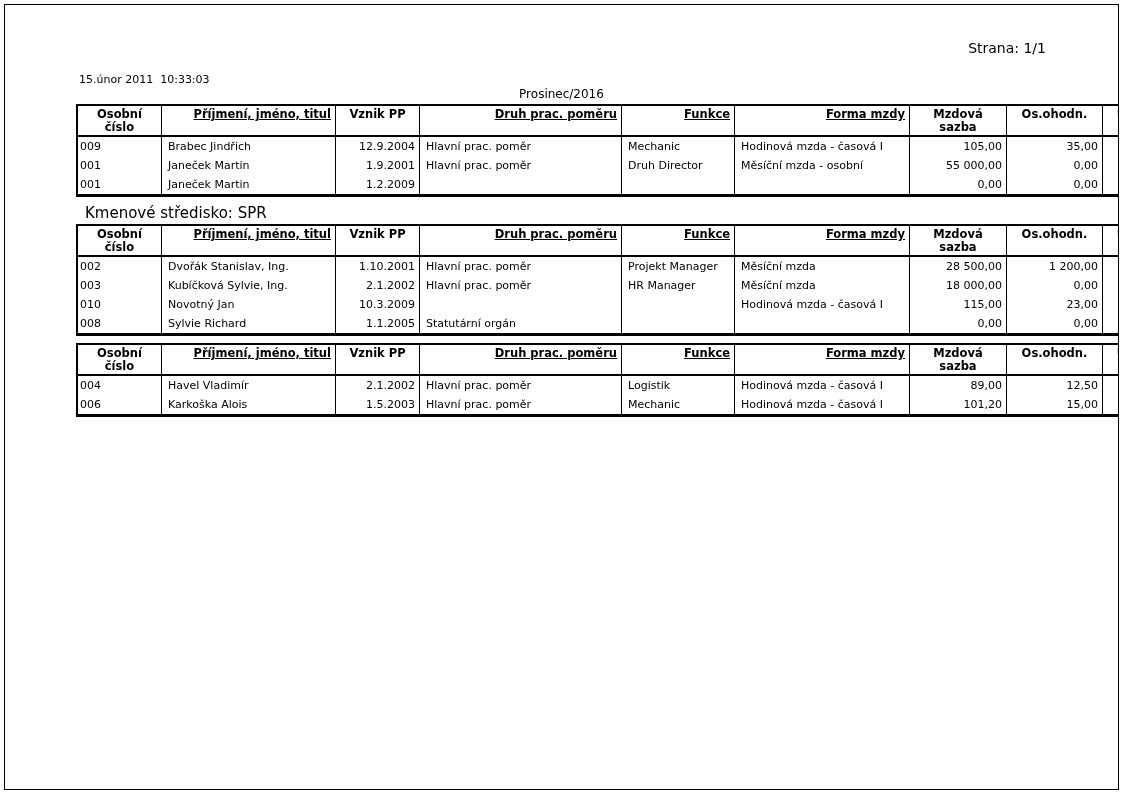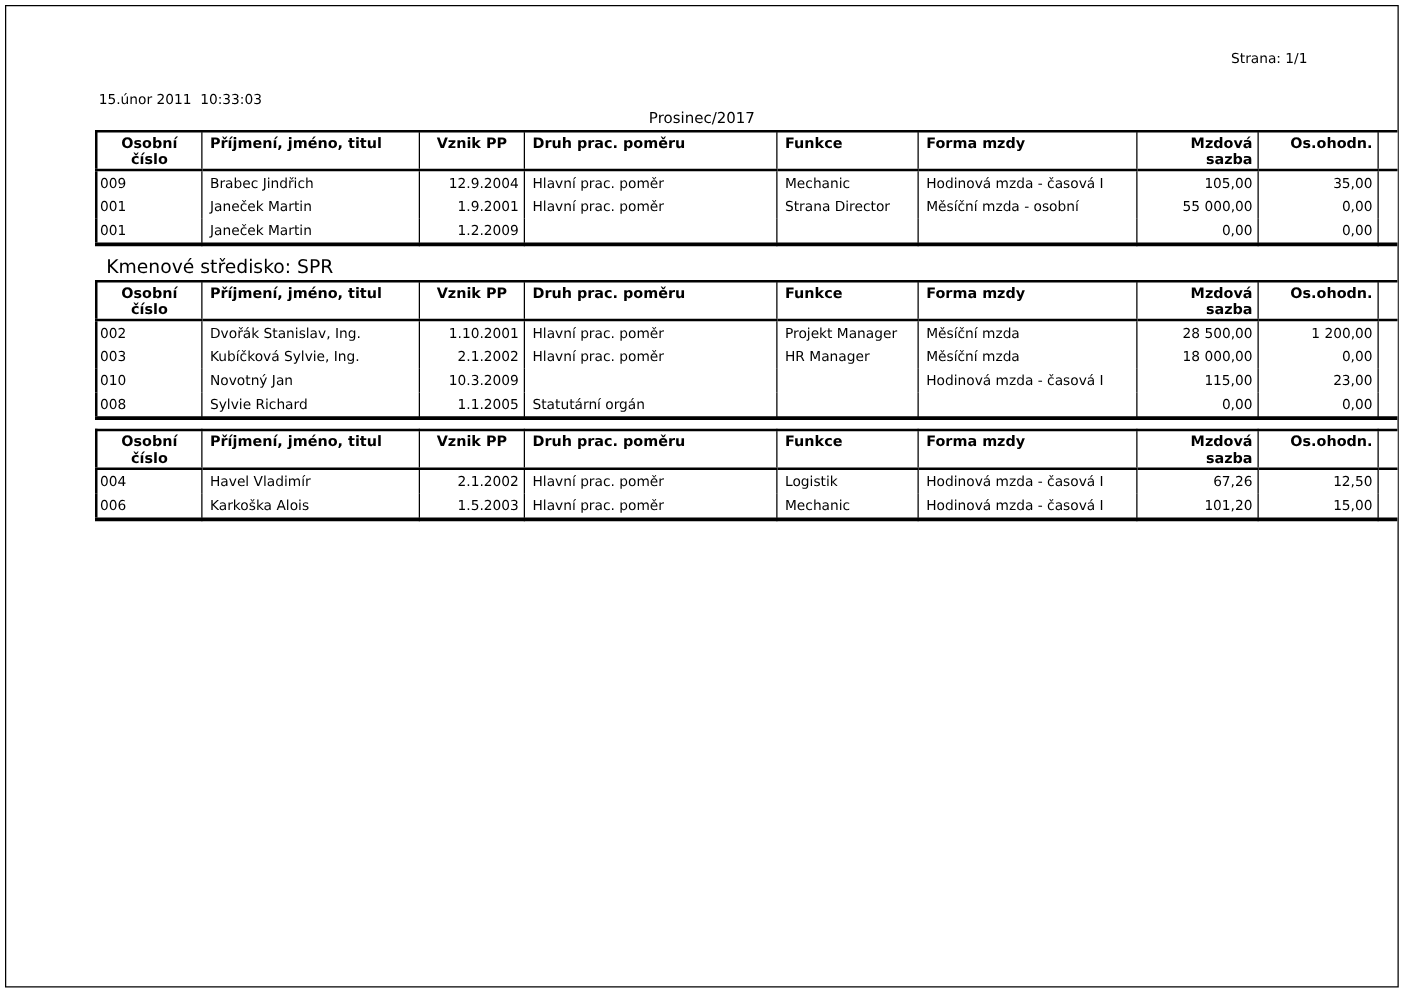--- a/index.html
+++ b/index.html
@@ -26,21 +26,21 @@
     left: 74px;
     top: 35px;
     font-size: 11px;
     line-height: 16px;
     white-space: pre;
   }
   .page-num {
     position: absolute;
     right: 72px;
     top: 35px;
-    font-size: 11px;
+    font-size: 14px;
   }
   .report-title {
     position: absolute;
     left: 0;
     right: 0;
     top: 46px;
     text-align: center;
     font-size: 22px;
     font-weight: bold;
     letter-spacing: 0.3px;
@@ -92,36 +92,36 @@
     border-bottom: none;
     font-size: 11px;
     line-height: 13px;
     vertical-align: top;
     padding: 3px 4px 0 4px;
     height: 16px;
     white-space: nowrap;
     overflow: visible;
   }
   .h-c { }
-  .h-l { text-align: left;  padding-left: 6px !important; }
-  .h-r { text-align: right; padding-right: 4px !important; margin-top: 39px; }
+  .h-l { text-align: right;  padding-left: 6px !important; text-decoration: underline; }
+  .h-r { text-align: center; padding-right: 4px !important; margin-top: 39px; }
   .d-l { text-align: left;  padding-left: 6px !important; }
   .d-r { text-align: right; padding-right: 4px !important; }
   table.report-table td:first-child { padding-left: 2px !important; }
 </style>
 </head>
 <body>
 
 <div class="page">
   <div class="meta-block">
     <div>15.únor 2011  10:33:03</div>
     <div>Demonstrační firma spol. s r.o.</div>
   </div>
   <div class="page-num">Strana: 1/1</div>
-  <div class="report-subtitle">Prosinec/2017</div>
+  <div class="report-subtitle">Prosinec/2016</div>
 
   <div class="report-body">
   <div class="group">
     <table class="report-table">
       <thead>
         <tr>
               <th class="h-c" style="width: 75px;">Osobní
 číslo</th>
               <th class="h-l" style="width: 163px;">Příjmení, jméno, titul</th>
               <th class="h-c" style="width: 75px;">Vznik PP</th>
@@ -144,21 +144,21 @@
               <td class="d-l">Hodinová mzda - časová I</td>
               <td class="d-r">105,00</td>
               <td class="d-r">35,00</td>
               <td class="d-r">8,00</td>
             </tr>
             <tr>
               <td class="d-l">001</td>
               <td class="d-l">Janeček Martin</td>
               <td class="d-r">1.9.2001</td>
               <td class="d-l">Hlavní prac. poměr</td>
-              <td class="d-l">Strana Director</td>
+              <td class="d-l">Druh Director</td>
               <td class="d-l">Měsíční mzda - osobní</td>
               <td class="d-r">55 000,00</td>
               <td class="d-r">0,00</td>
               <td class="d-r">8,00</td>
             </tr>
             <tr>
               <td class="d-l">001</td>
               <td class="d-l">Janeček Martin</td>
               <td class="d-r">1.2.2009</td>
               <td class="d-l"></td>
@@ -257,21 +257,21 @@
             </tr>
       </thead>
       <tbody>
             <tr>
               <td class="d-l">004</td>
               <td class="d-l">Havel Vladimír</td>
               <td class="d-r">2.1.2002</td>
               <td class="d-l">Hlavní prac. poměr</td>
               <td class="d-l">Logistik</td>
               <td class="d-l">Hodinová mzda - časová I</td>
-              <td class="d-r">67,26</td>
+              <td class="d-r">89,00</td>
               <td class="d-r">12,50</td>
               <td class="d-r">7,50</td>
             </tr>
             <tr>
               <td class="d-l">006</td>
               <td class="d-l">Karkoška Alois</td>
               <td class="d-r">1.5.2003</td>
               <td class="d-l">Hlavní prac. poměr</td>
               <td class="d-l">Mechanic</td>
               <td class="d-l">Hodinová mzda - časová I</td>

